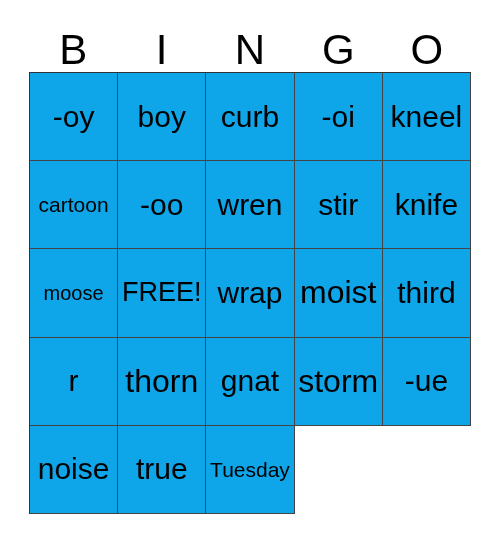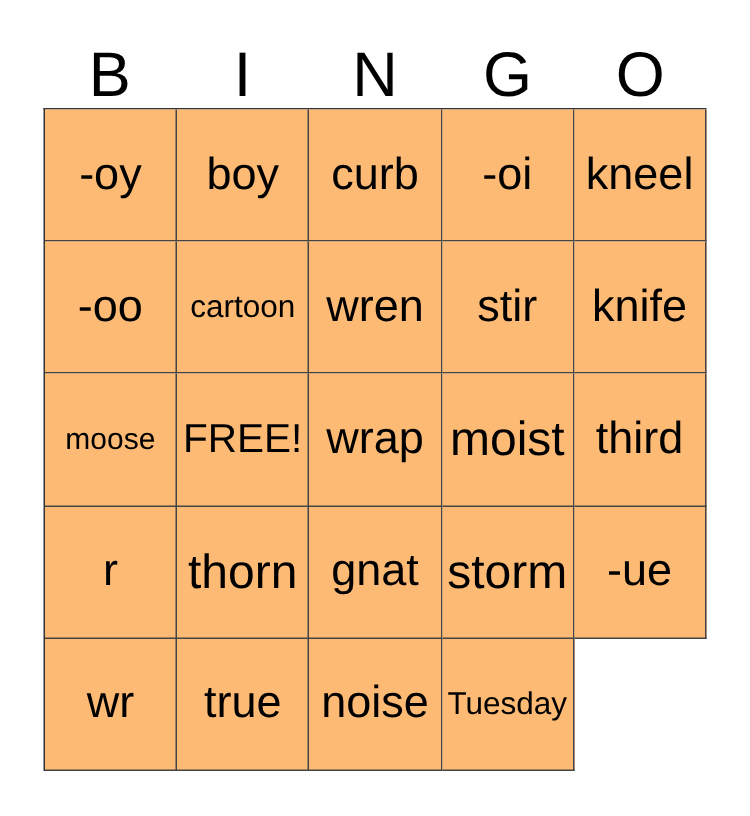--- a/index.html
+++ b/index.html
@@ -63,21 +63,21 @@
     background: #ffffff;
   }
   .cell {
     box-sizing: border-box;
     border-right: 1.5px solid #444444;
     border-bottom: 1.5px solid #444444;
     display: flex;
     align-items: center;
     justify-content: center;
     overflow: hidden;
-    background: #fdba74;
+    background: #0ea5e9;
     padding: 0 1px;
   }
   .cell-text {
     display: block;
     white-space: nowrap;
     text-align: center;
     font-size: 30px;
     line-height: 34px;
     color: #000000;
     user-select: none;
@@ -114,24 +114,24 @@
         <span class="cell-text fs-30">curb</span>
       </div>
     <div class="cell">
         <span class="cell-text fs-30">-oi</span>
       </div>
 
     <div class="cell">
         <span class="cell-text fs-30">kneel</span>
       </div>
     <div class="cell">
-        <span class="cell-text fs-30">-oo</span>
+        <span class="cell-text fs-21">cartoon</span>
       </div>
     <div class="cell">
-        <span class="cell-text fs-21">cartoon</span>
+        <span class="cell-text fs-30">-oo</span>
       </div>
     <div class="cell">
         <span class="cell-text fs-30">wren</span>
       </div>
     <div class="cell">
         <span class="cell-text fs-30">stir</span>
       </div>
 
     <div class="cell">
         <span class="cell-text fs-30">knife</span>
@@ -162,26 +162,23 @@
         <span class="cell-text fs-30">gnat</span>
       </div>
     <div class="cell">
         <span class="cell-text fs-29">storm</span>
       </div>
 
     <div class="cell">
         <span class="cell-text fs-30">-ue</span>
       </div>
     <div class="cell">
-        <span class="cell-text fs-30">wr</span>
+        <span class="cell-text fs-30">noise</span>
       </div>
     <div class="cell">
         <span class="cell-text fs-30">true</span>
-      </div>
-    <div class="cell">
-        <span class="cell-text fs-30">noise</span>
       </div>
     <div class="cell">
         <span class="cell-text fs-21">Tuesday</span>
       </div>
 
   </div>
 </div>
 
 </body></html>

